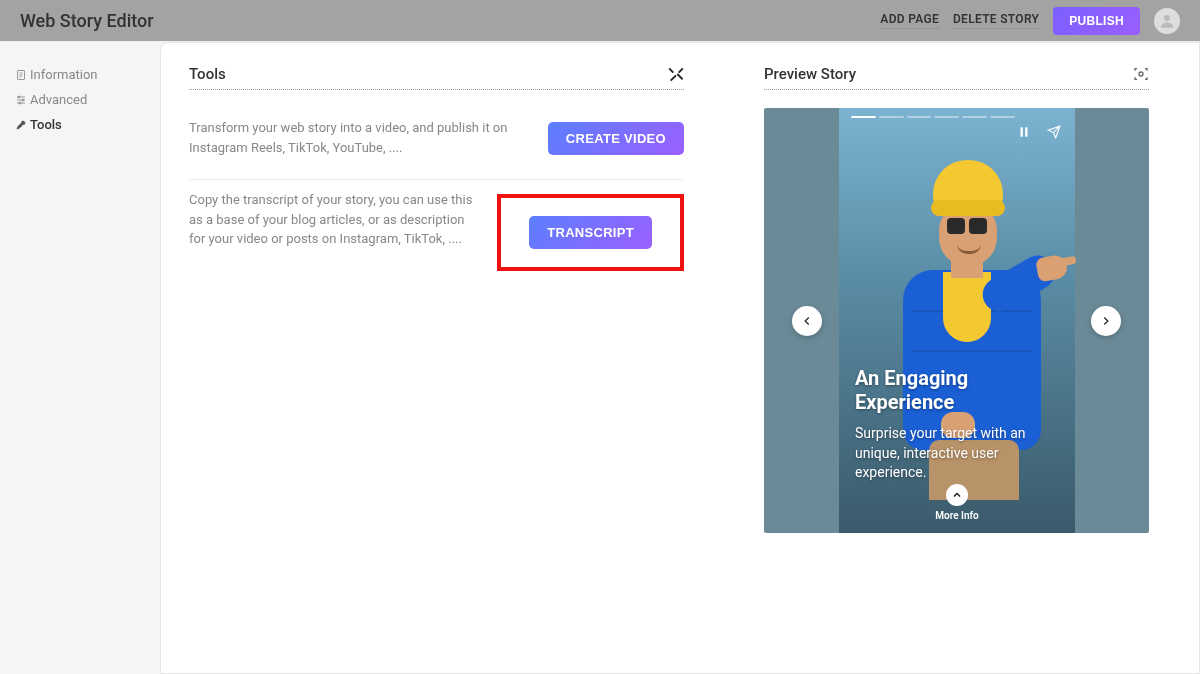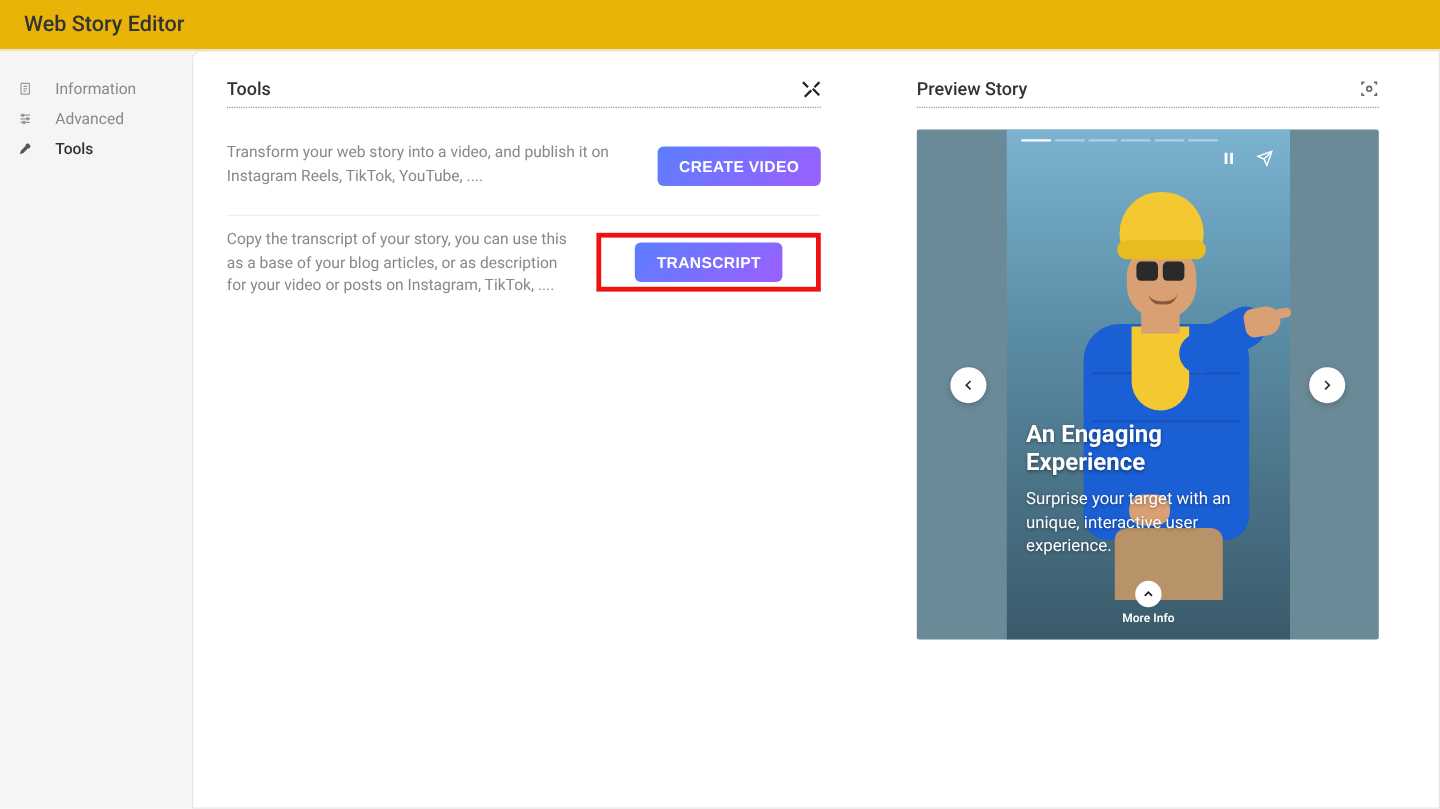--- a/index.html
+++ b/index.html
@@ -1,56 +1,56 @@
 <!DOCTYPE html>
 <html><head>
   <meta charset="utf-8">
   <style>
     * { margin: 0; padding: 0; box-sizing: border-box; }
     body { font-family: -apple-system, BlinkMacSystemFont, "Segoe UI", Roboto, sans-serif; background: #f5f5f7; color: #333; width: 1200px; height: 674px; overflow: hidden; }
     
-    .header { display: flex; align-items: center; justify-content: space-between; padding: 10px 20px; background: #eab308; height: 42px; border-bottom: 1px solid #eee; }
+    .header { display: flex; align-items: center; justify-content: space-between; padding: 10px 20px; background: #a3a3a3; height: 42px; border-bottom: 1px solid #eee; }
     .header-title { font-size: 18px; font-weight: 500; color: #333; }
     .header-actions { display: flex; align-items: center; gap: 14px; }
     .header-link { font-size: 12px; font-weight: 600; color: #333; text-decoration: none; border-bottom: 1px dotted #888; padding-bottom: 2px; cursor: pointer; letter-spacing: 0.3px; }
     .publish-btn { background: linear-gradient(135deg, #7B5FFF 0%, #9B5FFF 100%); color: #fff; border: none; padding: 7px 16px; border-radius: 4px; font-size: 12px; font-weight: 700; cursor: pointer; letter-spacing: 0.3px; }
     .avatar { width: 26px; height: 26px; border-radius: 50%; background: #ddd; display: flex; align-items: center; justify-content: center; }
     
     .container { display: flex; height: calc(100% - 42px); }
     
     .sidebar { width: 160px; padding: 20px 0; }
-    .sidebar-item { display: flex; gap: 18px; padding: 5px 14px; cursor: pointer; color: #888; }
+    .sidebar-item { display: flex; align-items: center; gap: 2px; padding: 5px 14px; cursor: pointer; color: #888; }
     .sidebar-item.active { color: #333; font-weight: 500; }
     .sidebar-icon { width: 14px; height: 14px; display: flex; align-items: center; justify-content: center; flex-shrink: 0; }
     .sidebar-label { font-size: 13px; }
     
     .main { flex: 1; background: #fff; border-radius: 8px 0 0 0; border: 1px solid #e5e5e5; padding: 22px 28px; display: flex; gap: 80px; }
     
     .tools-panel { flex: 0 0 495px; }
     .panel-header { display: flex; align-items: center; justify-content: space-between; border-bottom: 1px dotted #999; padding-bottom: 6px; margin-bottom: 18px; }
     .panel-title { font-size: 15px; font-weight: 500; }
     .panel-icon { width: 16px; height: 16px; }
     
     .tool-row { display: flex; align-items: flex-start; justify-content: center; gap: 20px; padding: 10px 0 22px 0; border-bottom: 1px solid #eee; }
     .tool-row:last-child { border-bottom: none; }
     .tool-desc { font-size: 13px; color: #888; line-height: 1.5; flex: 1; }
     .tool-btn-wrap { flex: 0 0 auto; padding-top: 4px; }
     .gradient-btn { background: linear-gradient(135deg, #5B7FFF 0%, #9B5FFF 100%); color: #fff; border: none; padding: 9px 18px; border-radius: 5px; font-size: 13px; font-weight: 700; cursor: pointer; letter-spacing: 0.3px; }
     
-    .highlight-box { border: 4px solid #e11; padding: 4px 28px; display: inline-block; }
+    .highlight-box { border: 4px solid #e11; padding: 18px 28px; display: inline-block; }
     
     .preview-panel { flex: 0 0 385px; }
     .preview-area { position: relative; background: #6b8a98; border-radius: 2px; height: 425px; overflow: hidden; }
     .story-slide { position: absolute; left: 75px; top: 0; width: 236px; height: 100%; background: linear-gradient(180deg, #7bb3d1 0%, #5a8ca5 40%, #3a5a6a 100%); }
     .story-progress { position: absolute; top: 8px; left: 12px; right: 60px; display: flex; gap: 3px; }
     .progress-seg { height: 2px; background: rgba(255,255,255,0.4); flex: 1; border-radius: 2px; }
     .progress-seg.active { background: #fff; }
     .story-controls { position: absolute; top: 16px; right: 14px; display: flex; gap: 16px; }
     .story-controls svg { width: 14px; height: 14px; }
-    .story-text { position: absolute; bottom: 67px; left: 16px; right: 16px; color: #fff; text-shadow: 0 1px 3px rgba(0,0,0,0.4); }
+    .story-text { position: absolute; bottom: 50px; left: 16px; right: 16px; color: #fff; text-shadow: 0 1px 3px rgba(0,0,0,0.4); }
     .story-title { font-size: 20px; font-weight: 700; line-height: 1.2; margin-bottom: 10px; }
     .story-caption { font-size: 14px; line-height: 1.4; }
     .story-more { position: absolute; bottom: 12px; left: 0; right: 0; text-align: center; color: #fff; }
     .more-circle { width: 22px; height: 22px; border-radius: 50%; background: #fff; margin: 0 auto 4px auto; display: flex; align-items: center; justify-content: center; }
     .more-label { font-size: 10px; font-weight: 600; }
     .nav-arrow { position: absolute; top: 50%; transform: translateY(-50%); width: 30px; height: 30px; border-radius: 50%; background: #fff; display: flex; align-items: center; justify-content: center; cursor: pointer; box-shadow: 0 2px 6px rgba(0,0,0,0.2); }
     .nav-prev { left: 28px; }
     .nav-next { right: 28px; }
     
     
@@ -72,20 +72,31 @@
     .finger { position: absolute; top: 4px; right: -10px; width: 16px; height: 8px; background: #d9a074; border-radius: 4px; }
     .arm-l { position: absolute; top: 200px; left: 30px; width: 40px; height: 70px; background: #1a5fd4; border-radius: 18px; }
     .hand-l { position: absolute; top: 252px; left: 56px; width: 34px; height: 26px; background: #d9a074; border-radius: 12px; }
     .pants { position: absolute; top: 280px; left: 44px; width: 90px; height: 60px; background: #b89268; border-radius: 10px 10px 0 0; }
   </style>
 </head>
 <body>
 
 <div class="header">
   <div class="header-title">Web Story Editor</div>
+  <div class="header-actions">
+    <a class="header-link">ADD PAGE</a>
+    <a class="header-link">DELETE STORY</a>
+    <button class="publish-btn">PUBLISH</button>
+    <div class="avatar">
+      <svg width="18" height="18" viewBox="0 0 24 24" fill="#bbb">
+          <circle cx="12" cy="8" r="4"></circle>
+          <path d="M4 20c0-4 4-6 8-6s8 2 8 6v1H4z"></path>
+        </svg>
+    </div>
+  </div>
 </div>
 
 <div class="container">
   <div class="sidebar">
     <div class="sidebar-item">
       <span class="sidebar-icon">
           <svg width="12" height="12" viewBox="0 0 24 24" fill="none" stroke="#999" stroke-width="2">
             <rect x="5" y="3" width="14" height="18" rx="1"></rect>
             <line x1="9" y1="8" x2="15" y2="8"></line>
             <line x1="9" y1="12" x2="15" y2="12"></line>

